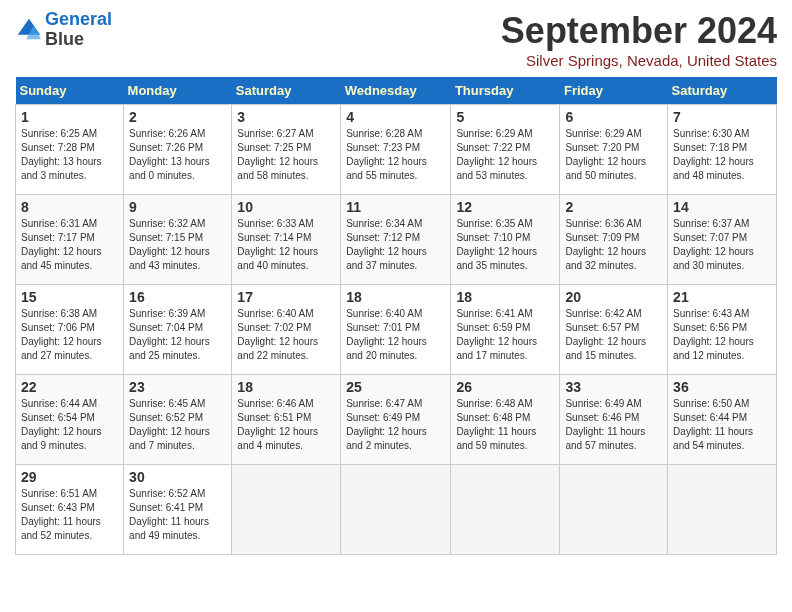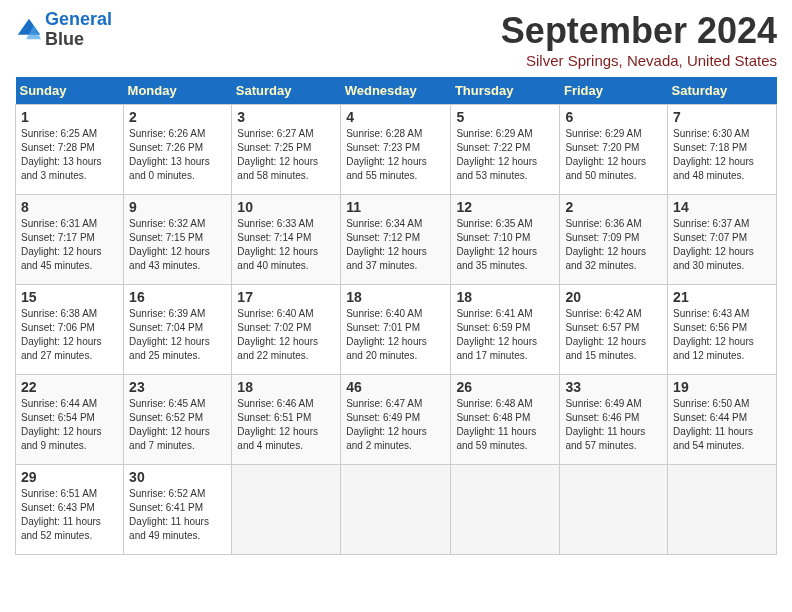--- a/index.html
+++ b/index.html
@@ -221,33 +221,33 @@
         </td>
         <td>
           <span class="day-num">23</span>
           <div class="day-info">Sunrise: 6:45 AM<br>Sunset: 6:52 PM<br>Daylight: 12 hours and 7 minutes.</div>
         </td>
         <td>
           <span class="day-num">18</span>
           <div class="day-info">Sunrise: 6:46 AM<br>Sunset: 6:51 PM<br>Daylight: 12 hours and 4 minutes.</div>
         </td>
         <td>
-          <span class="day-num">46</span>
+          <span class="day-num">25</span>
           <div class="day-info">Sunrise: 6:47 AM<br>Sunset: 6:49 PM<br>Daylight: 12 hours and 2 minutes.</div>
         </td>
         <td>
           <span class="day-num">26</span>
           <div class="day-info">Sunrise: 6:48 AM<br>Sunset: 6:48 PM<br>Daylight: 11 hours and 59 minutes.</div>
         </td>
         <td>
           <span class="day-num">33</span>
           <div class="day-info">Sunrise: 6:49 AM<br>Sunset: 6:46 PM<br>Daylight: 11 hours and 57 minutes.</div>
         </td>
         <td>
-          <span class="day-num">19</span>
+          <span class="day-num">36</span>
           <div class="day-info">Sunrise: 6:50 AM<br>Sunset: 6:44 PM<br>Daylight: 11 hours and 54 minutes.</div>
         </td>
       </tr>
       <tr>
         <td>
           <span class="day-num">29</span>
           <div class="day-info">Sunrise: 6:51 AM<br>Sunset: 6:43 PM<br>Daylight: 11 hours and 52 minutes.</div>
         </td>
         <td>
           <span class="day-num">30</span>

